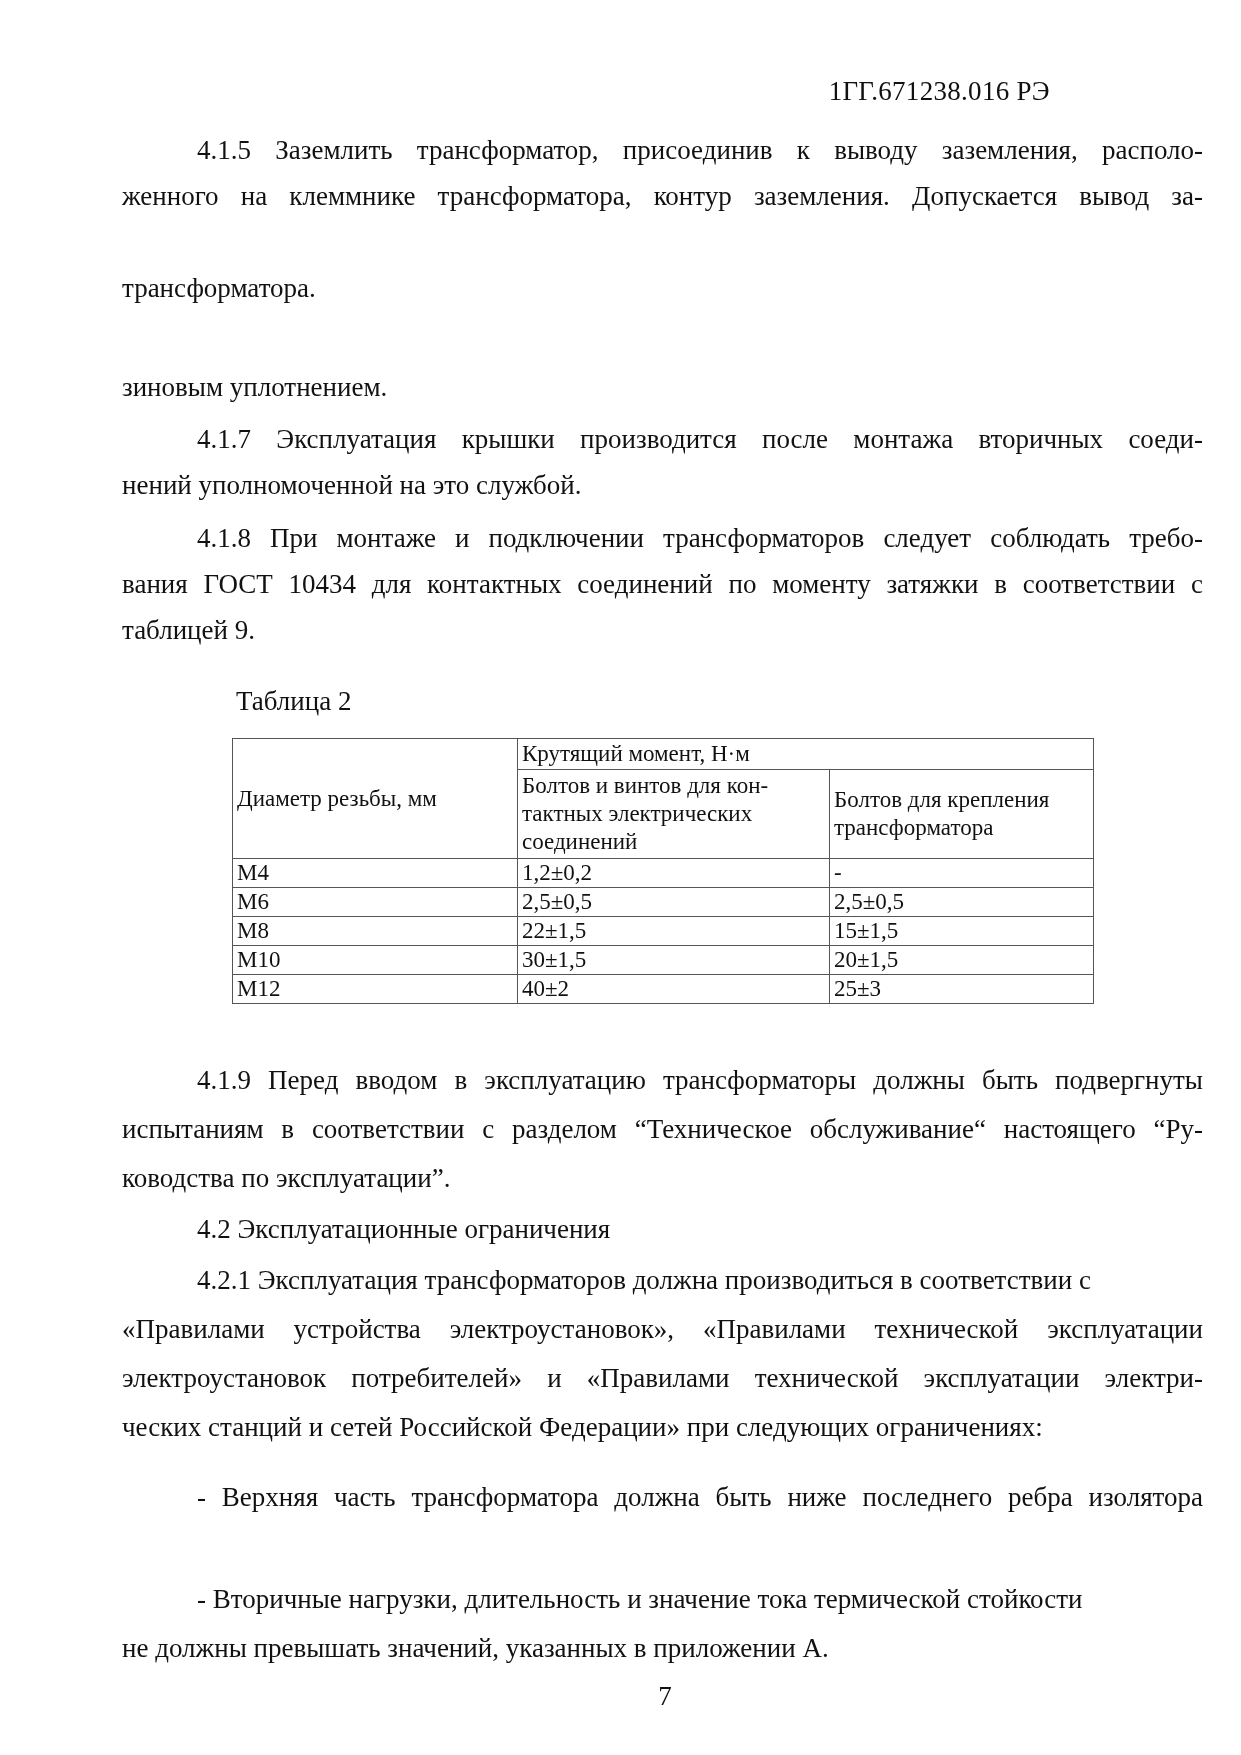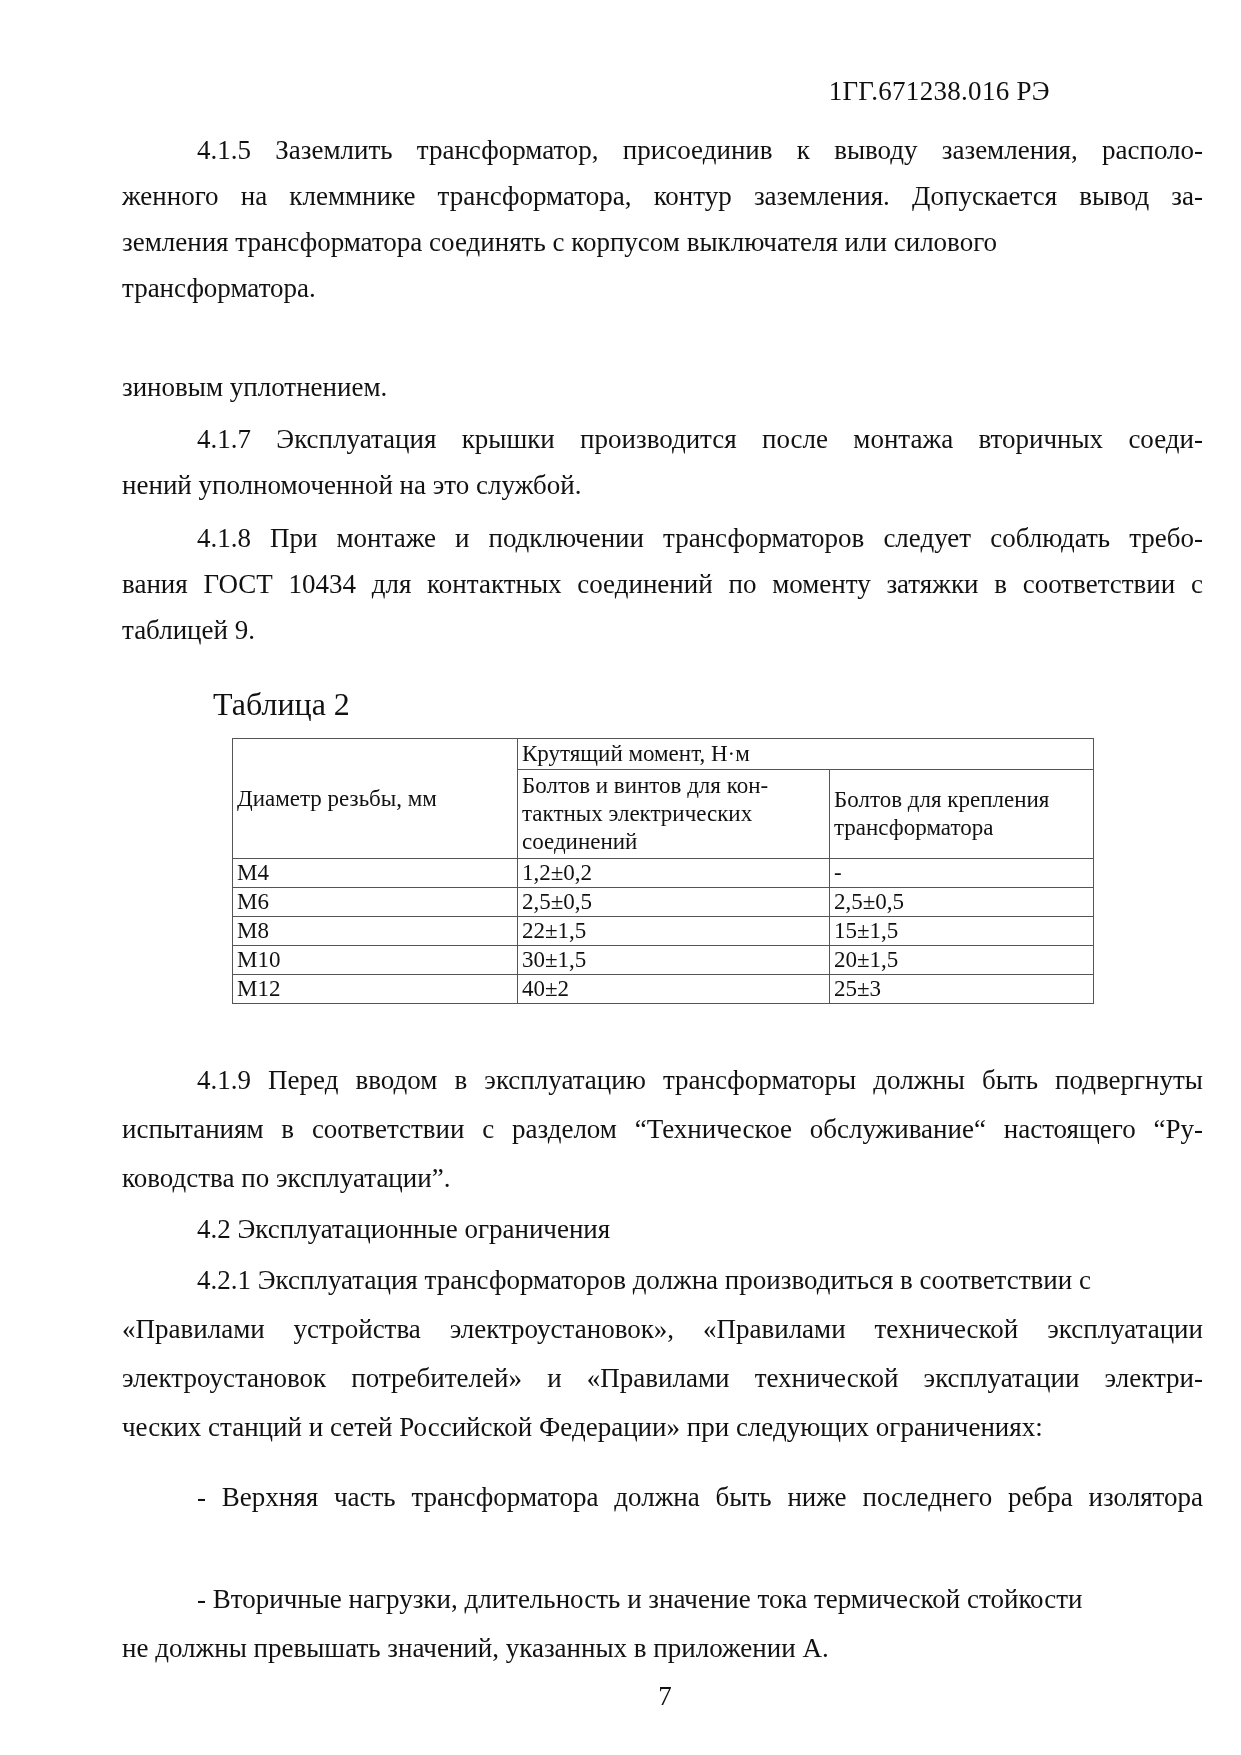--- a/index.html
+++ b/index.html
@@ -4,39 +4,38 @@
 <style>
   html, body { margin: 0; padding: 0; background: #ffffff; }
   body { width: 1241px; height: 1755px; position: relative; overflow: hidden;
          font-family: "Liberation Serif", "DejaVu Serif", serif; color: #111; }
   .page { position: absolute; left: 0; top: 0; width: 1096px; height: 1755px; }
   .doc-code { position: absolute; top: 76px; right: 46px; font-size: 27px; letter-spacing: 0.3px; }
   .line { position: absolute; left: 122px; font-size: 27px; white-space: nowrap; line-height: 32px; }
   .ind { left: 197px; }
   .just { width: 1081px; text-align: justify; text-align-last: justify; }
   .just.ind { width: 1006px; }
-  .table-caption { position: absolute; left: 213px; top: 686px; font-size: 32px; }
+  .table-caption { position: absolute; left: 236px; top: 686px; font-size: 27px; }
   table.torque { position: absolute; left: 232px; top: 738px; width: 862px;
                  border-collapse: collapse; font-size: 23px; line-height: 28px; }
   table.torque td { border: 1.5px solid #555; text-align: left; vertical-align: middle; padding: 0 4px; }
   .h1 td { height: 30px; }
   .h2 td { height: 88px; }
   .r td { height: 28px; }
   .page-num { position: absolute; top: 1681px; left: 0; width: 1330px; text-align: center; font-size: 27px; }
 </style>
 </head>
 <body>
 
 <div class="page">
 
   <div class="doc-code">1ГГ.671238.016  РЭ</div>
 
   <div class="line ind just" style="top:134px">4.1.5 Заземлить трансформатор, присоединив к выводу заземления, располо-</div>
   <div class="line just" style="top:180px">женного на клеммнике трансформатора, контур заземления. Допускается вывод за-</div>
-  <div class="line" style="top:226px">земления трансформатора соединять с корпусом выключателя или силового</div>
   <div class="line" style="top:272px">трансформатора.</div>
 
   <div class="line" style="top:371px">зиновым уплотнением.</div>
 
   <div class="line ind just" style="top:423px">4.1.7 Эксплуатация крышки производится после монтажа вторичных соеди-</div>
   <div class="line" style="top:469px">нений уполномоченной на это службой.</div>
 
   <div class="line ind just" style="top:522px">4.1.8 При монтаже и подключении трансформаторов следует соблюдать требо-</div>
   <div class="line just" style="top:568px">вания ГОСТ 10434 для контактных соединений по моменту затяжки в соответствии с</div>
   <div class="line" style="top:614px">таблицей 9.</div>

